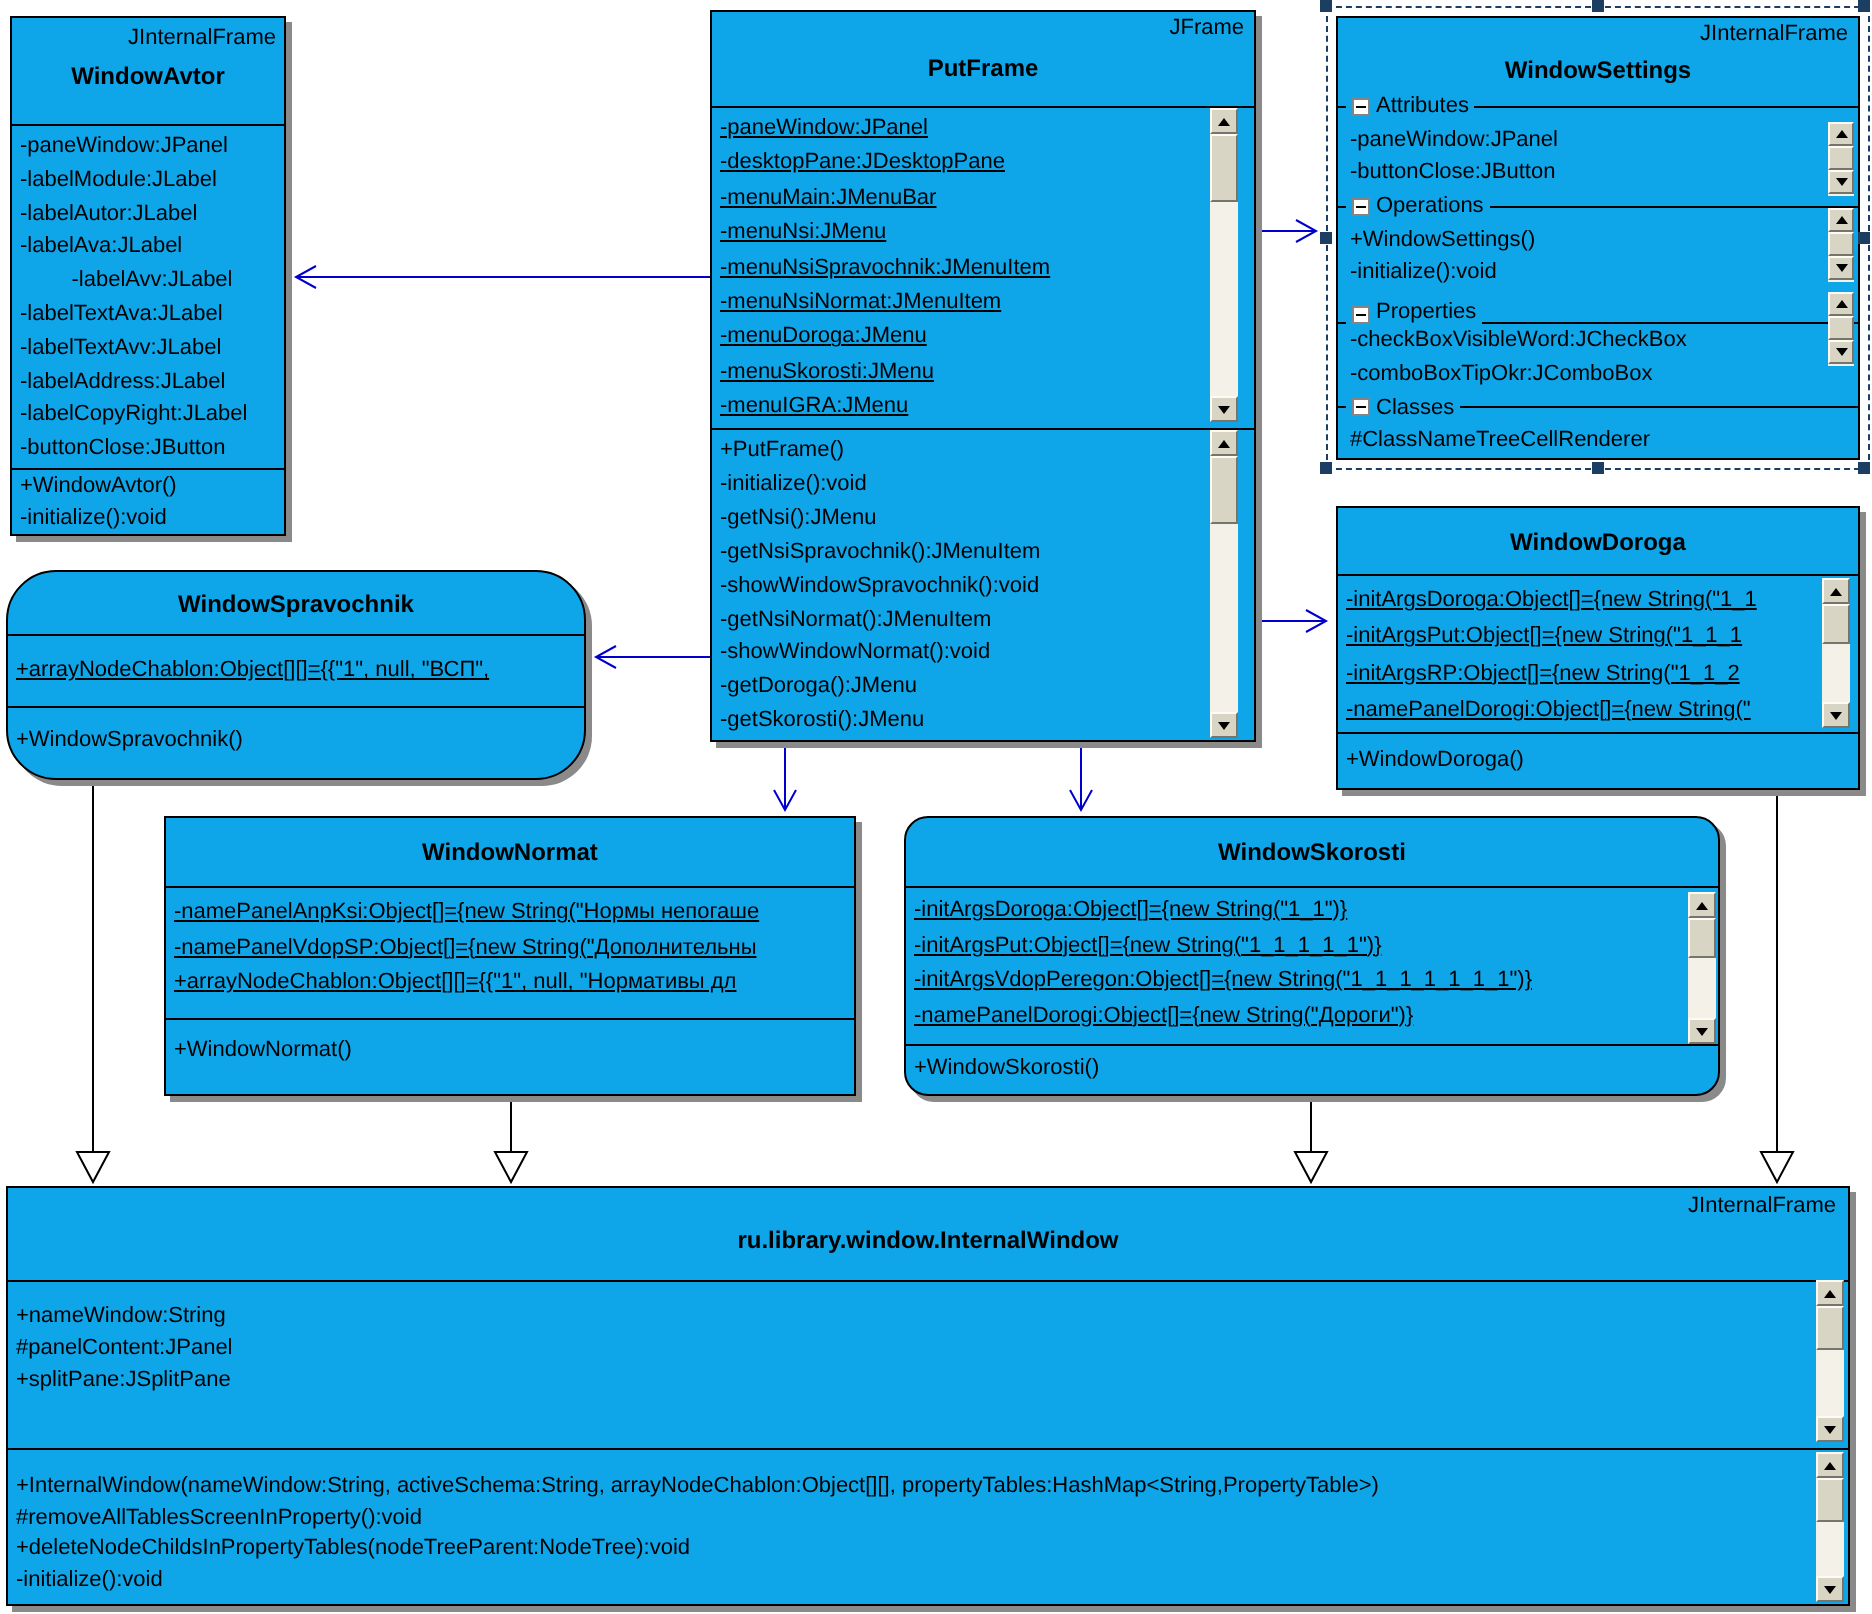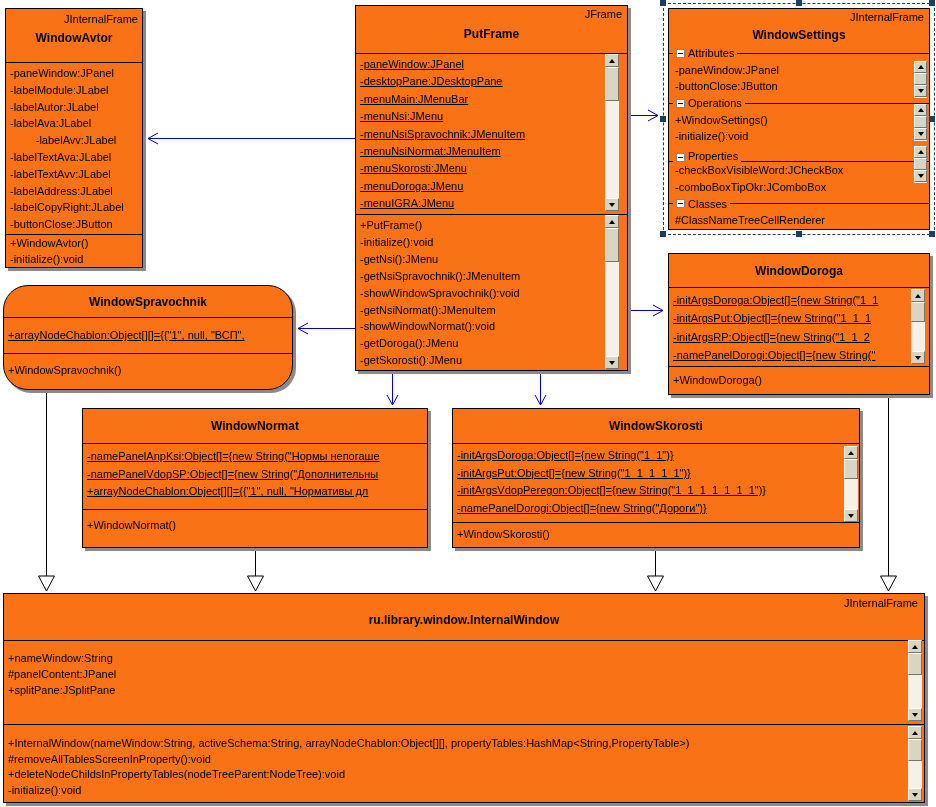--- a/index.html
+++ b/index.html
@@ -1,21 +1,21 @@
 <!DOCTYPE html>
 <html><head>
 <meta charset="utf-8">
 <style>
   html,body{margin:0;padding:0;background:#fff;}
   .canvas{position:relative;width:936px;height:807px;background:#fff;overflow:hidden;
           font-family:"Liberation Sans",sans-serif;font-size:11px;color:#000;}
   .overlay{position:absolute;left:0;top:0;pointer-events:none;}
 
   
-  .cls{position:absolute;background:#f97316;border:1px solid #000;box-sizing:border-box;
+  .cls{position:absolute;background:#0ea5e9;border:1px solid #000;box-sizing:border-box;
        box-shadow:3px 3px 0 #8a8a8a;}
   .cls.noshadow{box-shadow:none;}
   .hdr{box-sizing:border-box;overflow:hidden;}
   .stereo{text-align:right;white-space:nowrap;box-sizing:border-box;}
   .cname{text-align:center;font-weight:bold;font-size:12px;white-space:nowrap;box-sizing:border-box;}
   .hdr.solo{display:flex;align-items:center;justify-content:center;}
   .cmp{border-top:1px solid #000;box-sizing:border-box;overflow:hidden;padding-left:4px;}
   .m{white-space:nowrap;overflow:hidden;}
   .static{text-decoration:underline;}
 
@@ -101,22 +101,22 @@
       <div class="stereo" style="padding:2px 5px 0 0;height:16px;">JFrame</div>
       <div class="cname" style="line-height:24px;">PutFrame</div>
     </div>
     <div class="cmp" style="height:161px;padding-top:2px;">
       <div class="m static" style="line-height:17.4px;">-paneWindow:JPanel</div>
       <div class="m static" style="line-height:17.4px;">-desktopPane:JDesktopPane</div>
       <div class="m static" style="line-height:17.4px;">-menuMain:JMenuBar</div>
       <div class="m static" style="line-height:17.4px;">-menuNsi:JMenu</div>
       <div class="m static" style="line-height:17.4px;">-menuNsiSpravochnik:JMenuItem</div>
       <div class="m static" style="line-height:17.4px;">-menuNsiNormat:JMenuItem</div>
+      <div class="m static" style="line-height:17.4px;">-menuDoroga:JMenu</div>
       <div class="m static" style="line-height:17.4px;">-menuSkorosti:JMenu</div>
-      <div class="m static" style="line-height:17.4px;">-menuDoroga:JMenu</div>
       <div class="m static" style="line-height:17.4px;">-menuIGRA:JMenu</div>
     </div>
     <div class="cmp" style="height:156px;padding-top:2px;">
       <div class="m" style="line-height:16.9px;">+PutFrame()</div>
       <div class="m" style="line-height:16.9px;">-initialize():void</div>
       <div class="m" style="line-height:16.9px;">-getNsi():JMenu</div>
       <div class="m" style="line-height:16.9px;">-getNsiSpravochnik():JMenuItem</div>
       <div class="m" style="line-height:16.9px;">-showWindowSpravochnik():void</div>
       <div class="m" style="line-height:16.9px;">-getNsiNormat():JMenuItem</div>
       <div class="m" style="line-height:16.9px;">-showWindowNormat():void</div>
@@ -209,21 +209,21 @@
     <div class="cmp" style="height:66px;padding-top:4px;">
       <div class="m static" style="line-height:17.5px;">-namePanelAnpKsi:Object[]={new String("Нормы непогаше</div>
       <div class="m static" style="line-height:17.5px;">-namePanelVdopSP:Object[]={new String("Дополнительны</div>
       <div class="m static" style="line-height:17.5px;">+arrayNodeChablon:Object[][]={{"1", null, "Нормативы дл</div>
     </div>
     <div class="cmp" style="height:38px;padding-top:7px;">
       <div class="m" style="line-height:17px;">+WindowNormat()</div>
     </div>
   </div>
 
-  <div class="cls" style="left:452px;top:408px;width:408px;height:140px;">
+  <div class="cls" style="left:452px;top:408px;width:408px;height:140px;border-radius:12px;">
     <div class="hdr solo" style="height:34px;">
       <div class="cname">WindowSkorosti</div>
     </div>
     <div class="cmp" style="height:79px;padding-top:3px;">
       <div class="m static" style="line-height:17.5px;">-initArgsDoroga:Object[]={new String("1_1")}</div>
       <div class="m static" style="line-height:17.5px;">-initArgsPut:Object[]={new String("1_1_1_1_1")}</div>
       <div class="m static" style="line-height:17.5px;">-initArgsVdopPeregon:Object[]={new String("1_1_1_1_1_1_1")}</div>
       <div class="m static" style="line-height:17.5px;">-namePanelDorogi:Object[]={new String("Дороги")}</div>
     </div>
     <div class="cmp" style="height:25px;padding-top:3px;">

